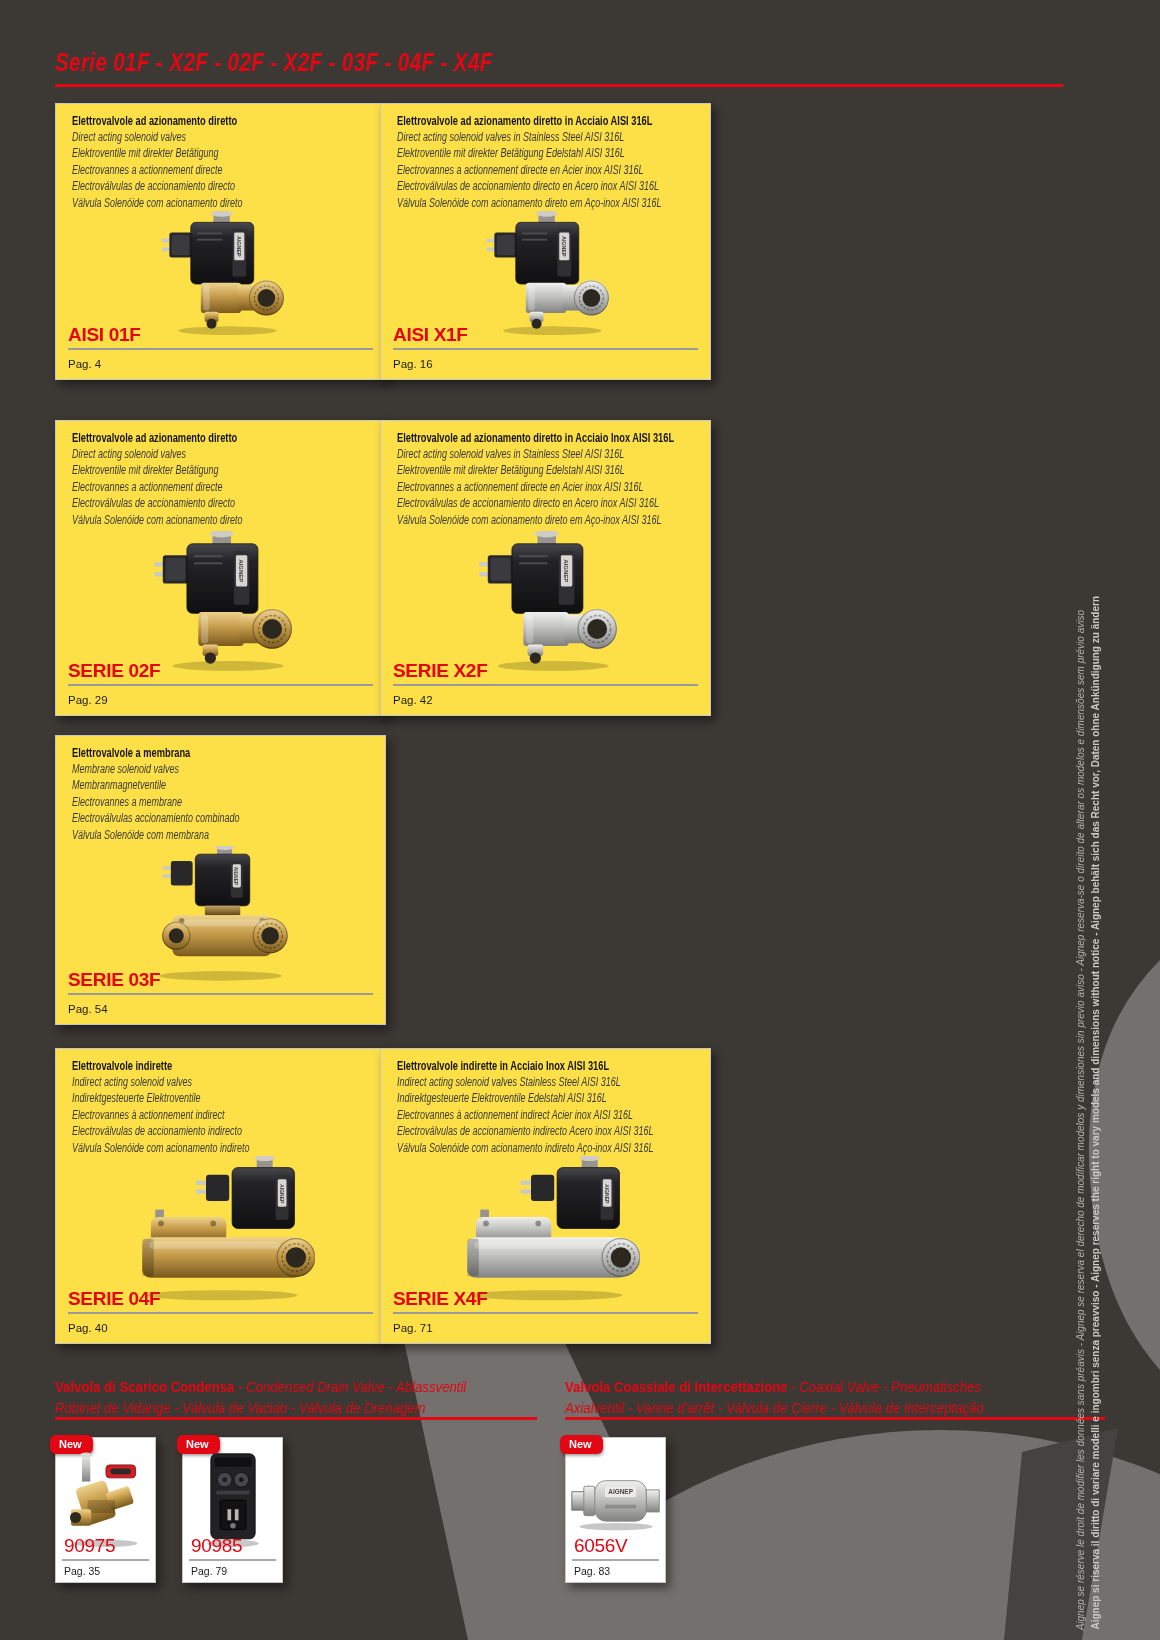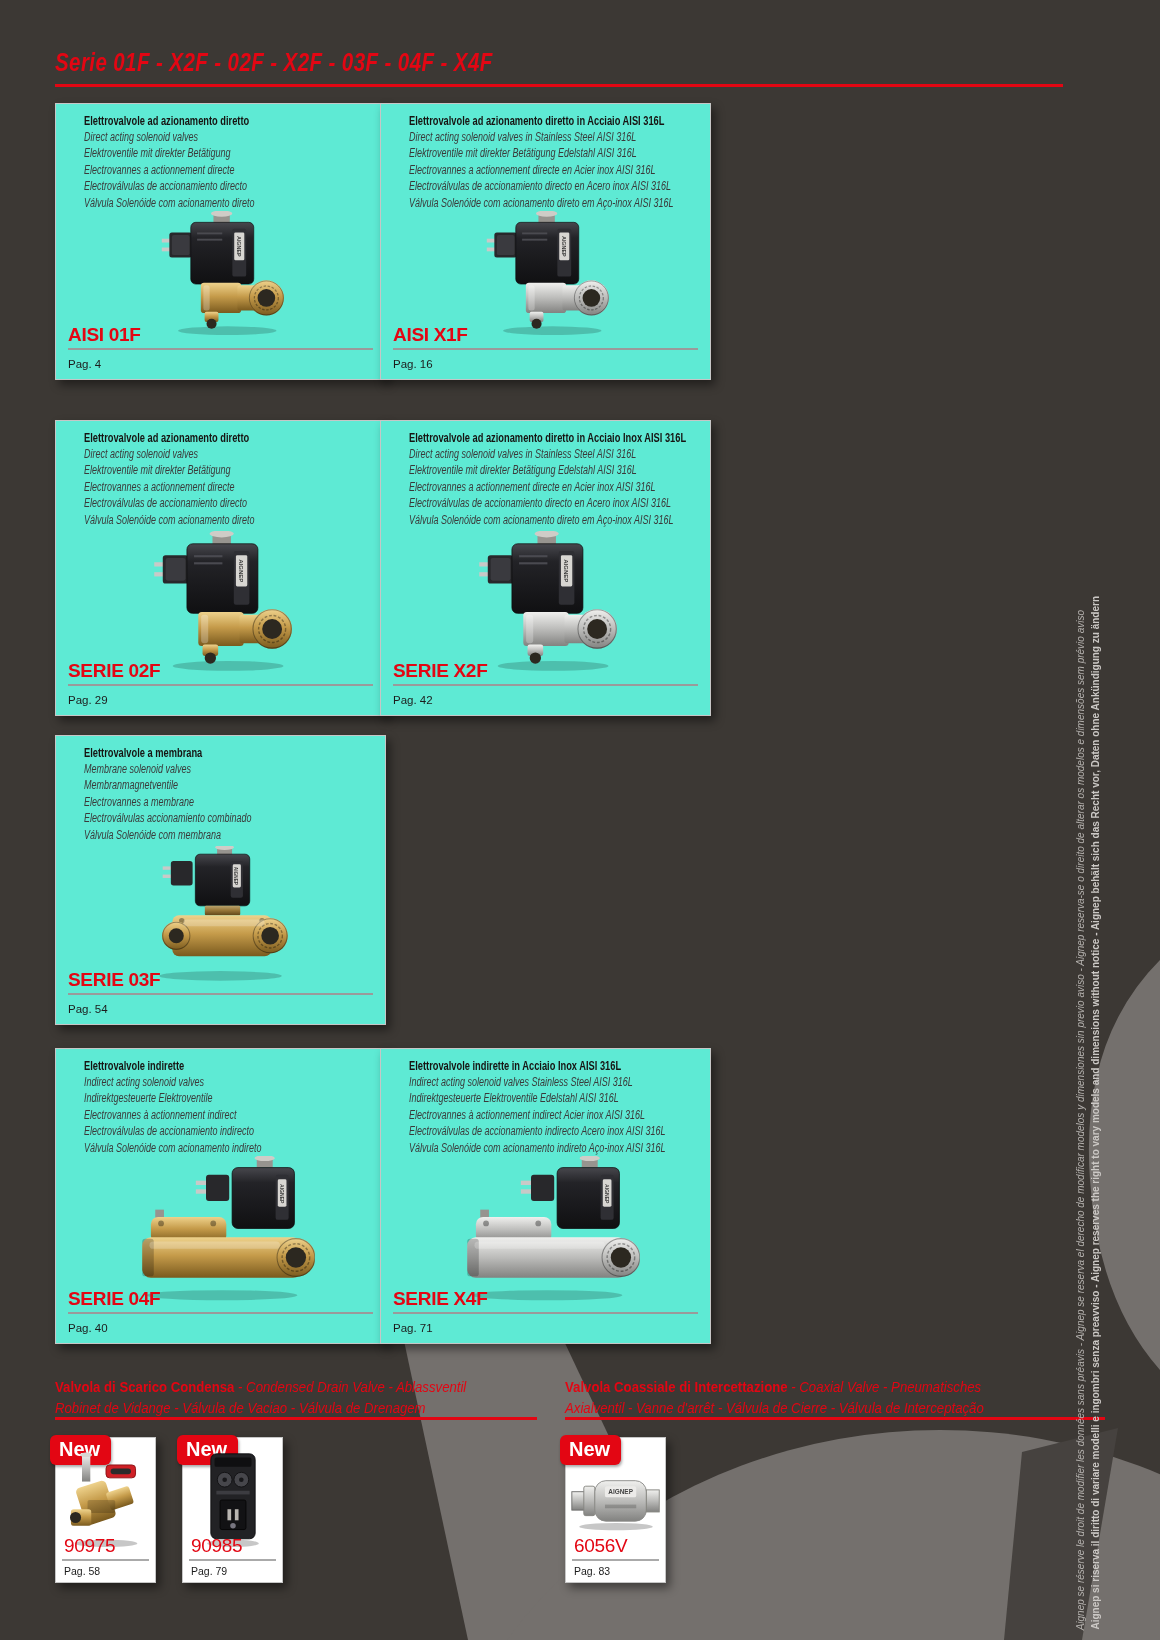--- a/index.html
+++ b/index.html
@@ -11,22 +11,22 @@
   .bg-swoosh{position:absolute;left:0;top:0;pointer-events:none;}
   
   .page-title{
     position:absolute;left:55px;top:48px;margin:0;
     color:#e30613;font-size:25px;font-weight:bold;font-style:italic;
     transform:scaleX(0.82);transform-origin:0 0;white-space:nowrap;letter-spacing:0.5px;
   }
   .title-rule{position:absolute;left:55px;top:84px;width:1008px;height:3px;background:#e30613;}
   
   .card{
-    position:absolute;width:331px;background:#5eead4;border:1px solid #c6c6c6;
-    box-shadow:4px 5px 9px rgba(0,0,0,0.45);box-sizing:border-box;padding:9px 28px;
+    position:absolute;width:331px;background:#fde047;border:1px solid #c6c6c6;
+    box-shadow:4px 5px 9px rgba(0,0,0,0.45);box-sizing:border-box;padding:9px 16px;
   }
   .card-text{transform:scaleX(0.75);transform-origin:0 0;width:133%;}
   .card-title{font-size:12.4px;font-weight:bold;color:#161412;line-height:16px;white-space:nowrap;}
   .card-desc{font-size:12px;font-style:italic;color:#3a3a3a;line-height:16.4px;white-space:nowrap;}
   .card-image{
     position:absolute;left:10px;right:10px;top:104px;bottom:42px;
     display:flex;align-items:flex-end;justify-content:center;
   }
   .serie{
     position:absolute;left:12px;bottom:33px;color:#e30613;font-weight:bold;
@@ -42,21 +42,21 @@
   .heading .hb{font-weight:bold;}
   .heading .hi{font-style:italic;}
   .heading-rule{position:absolute;height:3px;background:#e30613;}
   
   .mini-card{
     position:absolute;width:101px;height:146px;background:#fff;border:1px solid #c6c6c6;
     box-shadow:4px 5px 9px rgba(0,0,0,0.45);box-sizing:border-box;
   }
   .new-badge{
     position:absolute;top:-3px;left:-6px;background:#e30613;color:#fff;
-    font-weight:bold;font-size:20px;padding:3px 11px 4px 9px;border-radius:6px;
+    font-weight:bold;font-size:11px;padding:3px 11px 4px 9px;border-radius:6px;
     box-shadow:1px 2px 3px rgba(0,0,0,0.35);
   }
   .mini-image{position:absolute;left:0;right:0;top:26px;bottom:46px;display:flex;align-items:center;justify-content:center;}
   .mini-code{position:absolute;left:8px;bottom:25px;color:#e30613;font-weight:normal;font-size:19px;letter-spacing:-0.3px;}
   .mini-rule{position:absolute;left:6px;right:6px;bottom:21px;border-bottom:2px solid #aaa;}
   .mini-pag{position:absolute;left:8px;bottom:5px;font-size:10.5px;color:#1c1c1c;}
   
   .vtext{
     position:absolute;bottom:10px;writing-mode:vertical-rl;transform:rotate(180deg);
     white-space:nowrap;font-size:10px;
@@ -334,21 +334,21 @@
         <rect x="44" y="40" width="26" height="20" rx="3" fill="url(#brassG)" transform="rotate(-18 57 50)"></rect>
         <rect x="22" y="52" width="30" height="14" rx="2" fill="rgba(0,0,0,0.18)"></rect>
         <rect x="42" y="14" width="32" height="14" rx="4" fill="#cf2026" stroke="#8a1014"></rect>
         <rect x="47" y="18" width="22" height="6" rx="3" fill="#2b2b2b"></rect>
         <rect x="4" y="62" width="22" height="18" rx="3" fill="url(#brassG)"></rect>
         <circle cx="9" cy="71" r="6" fill="#2c2820"></circle>
       </svg>
     </div>
     <div class="mini-code">90975</div>
     <div class="mini-rule"></div>
-    <div class="mini-pag">Pag. 58</div>
+    <div class="mini-pag">Pag. 35</div>
   </div>
 
   <div class="mini-card" style="left:182px;top:1437px">
     <div class="new-badge">New</div>
     <div class="mini-image">
       <svg width="72" height="96" viewBox="0 0 72 104">
         <ellipse cx="36" cy="99" rx="28" ry="4" fill="rgba(0,0,0,0.22)"></ellipse>
         <rect x="12" y="2" width="48" height="92" rx="6" fill="#222225" stroke="#0d0d0f"></rect>
         <rect x="16" y="6" width="40" height="10" rx="2" fill="#0f0f11"></rect>
         <circle cx="27" cy="30" r="8" fill="#46464b" stroke="#101012"></circle>

